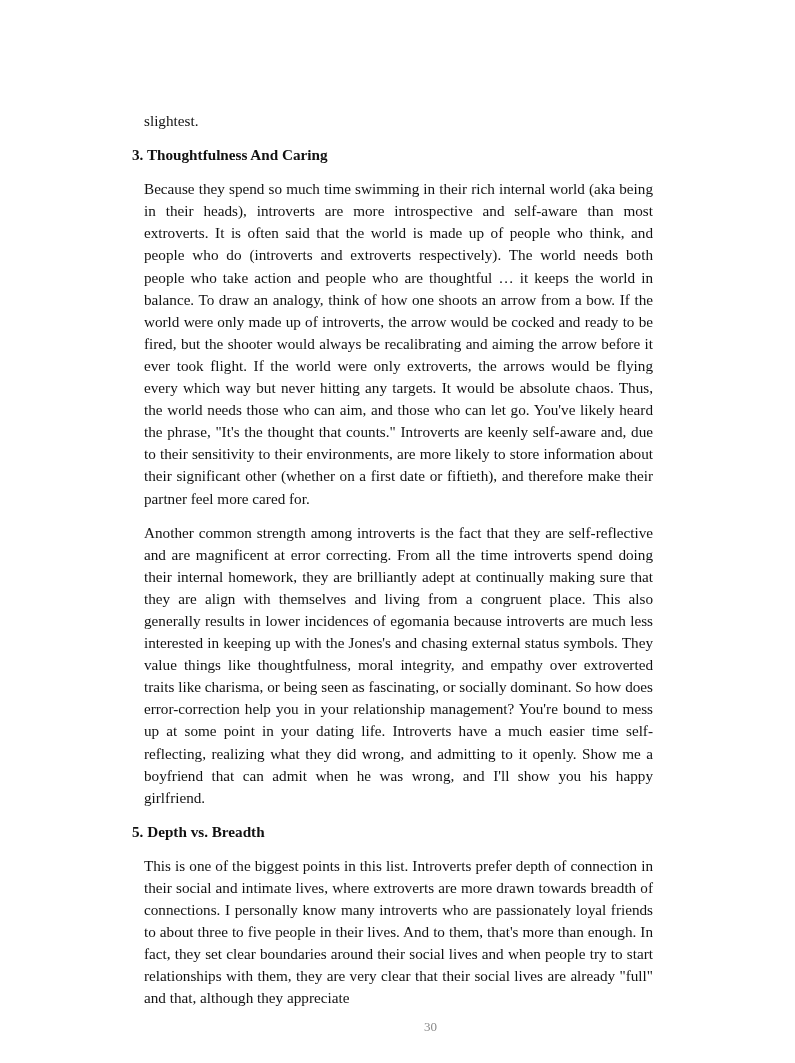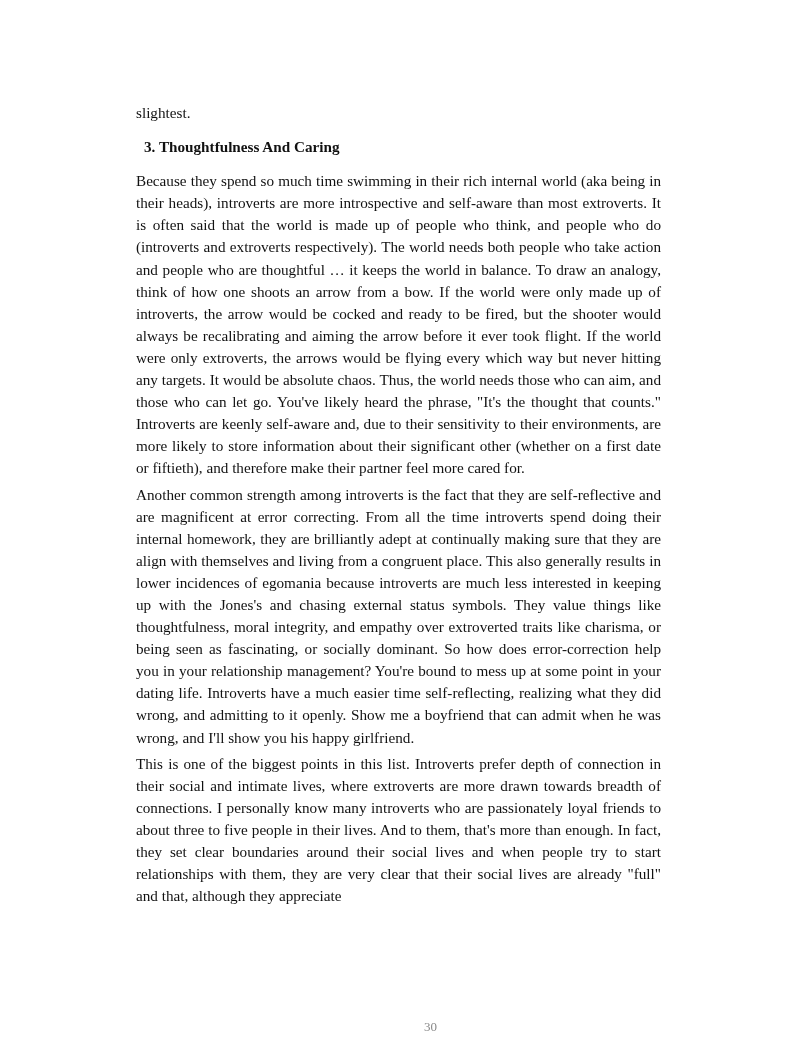--- a/index.html
+++ b/index.html
@@ -8,25 +8,25 @@
     position: absolute;
     left: 132px;
     top: 98px;
     width: 533px;
     font-family: "Liberation Serif", "DejaVu Serif", serif;
     font-size: 15.2px;
     line-height: 22.1px;
     color: #111111;
   }
   .page p {
-    margin: 4px;
+    margin: 12px;
     text-align: justify;
   }
   .page h3 {
-    margin: 12px;
+    margin: 0;
     font-size: 15.2px;
     line-height: 22.1px;
     font-weight: bold;
   }
   .page b { font-weight: normal; }
   .page-number {
     position: absolute;
     top: 1019px;
     left: 0;
     width: 795px;
@@ -41,16 +41,17 @@
 <body>
 
 <div class="page">
   <p>slightest.</p>
 
   <h3>3. Thoughtfulness And Caring</h3>
   <p>Because they spend so much time swimming in their rich internal world (aka being in their heads), introverts are more introspective and self-aware than most extroverts. It is often said that the world is made up of people who think, and people who do (introverts and extroverts respectively). The world needs both people who take action and people who are thoughtful … it keeps the world in balance. To draw an analogy, think of how one shoots an arrow from a bow. If the world were only made up of introverts, the arrow would be cocked and ready to be fired, but the shooter would always be recalibrating and aiming the arrow before it ever took flight. If the world were only extroverts, the arrows would be flying every which way but never hitting any targets. It would be absolute chaos. Thus, the world needs those who can aim, and those who can let go. You've likely heard the phrase, "It's the thought that counts." Introverts are keenly self-aware and, due to their sensitivity to their environments, are more likely to store information about their significant other (whether on a first date or fiftieth), and therefore make their partner feel more cared for.</p>
 
   <p><span>Another common strength among introverts is the fact that they are self-reflective and are magnificent at error correcting. From all the time introverts spend doing their internal homework, they are brilliantly adept at continually making sure that they are align with themselves and living from a congruent place. This also generally results in lower incidences of egomania because introverts are much less interested in keeping up with the Jones's and chasing external status symbols. They value things like thoughtfulness, moral integrity, and empathy over extroverted traits like charisma, or being seen as fascinating, or socially dominant. So how does error-correction help you in your relationship management? You're bound to mess up at some point in your dating life. Introverts have a much easier time self-reflecting, realizing what they did wrong, and admitting to it openly. Show me a </span><b>boyfriend</b><span> that can admit when he was wrong, and I'll show you his happy girlfriend.</span></p>
 
+  <h3>5. Depth vs. Breadth</h3>
   <p>This is one of the biggest points in this list. Introverts prefer depth of connection in their social and intimate lives, where extroverts are more drawn towards breadth of connections. I personally know many introverts who are passionately loyal friends to about three to five people in their lives.  And to them, that's more than enough. In fact, they set clear boundaries around their social lives and when people try to start relationships with them, they are very clear that their social lives are already "full" and that, although they appreciate</p>
 </div>
 
 <div class="page-number">30</div>
 
 </body></html>

